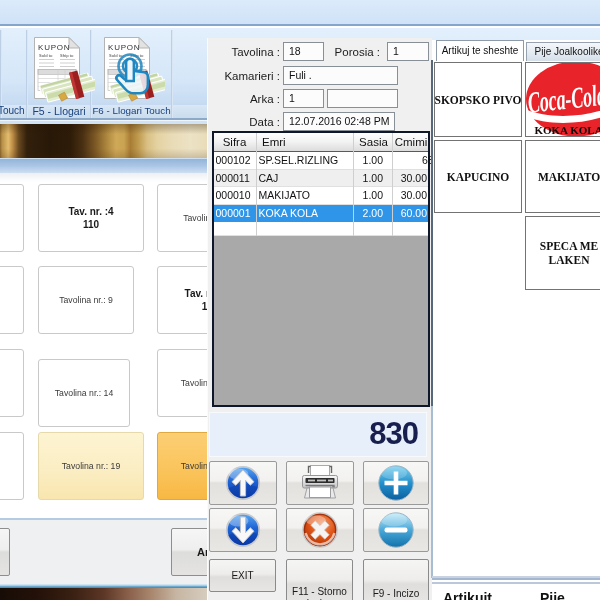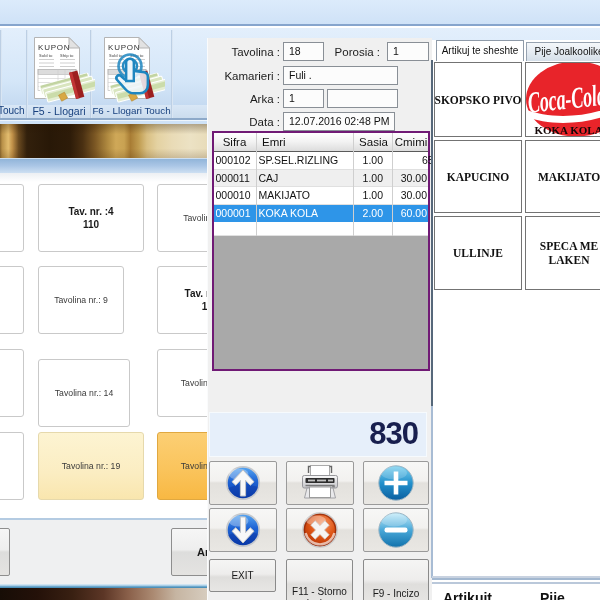--- a/index.html
+++ b/index.html
@@ -52,21 +52,21 @@
   background:linear-gradient(90deg,#170d06 0%,#241109 18%,#392012 35%,#5c3626 50%,#8a604a 62%,#ab8a72 74%,#c6b5a2 85%,#d6ccbe 100%); }
 
 
 .panel { left:207px; top:38px; width:225px; height:562px; background:#f0f0f0;
   border-left:1px solid #fafbfc; }
 .flabel { font-size:11.5px; color:#1c1c1c; text-align:right; white-space:nowrap; }
 .finput { background:#fcfcfc; border:1px solid #898f96; font-size:10.5px; color:#111;
   line-height:17px; padding-left:5px; white-space:nowrap; overflow:hidden; }
 
 
-.grid { left:212px; top:131px; width:218px; height:240px; border:2px solid #701a75; background:#a9a9a9; }
+.grid { left:212px; top:131px; width:218px; height:276px; border:2px solid #0f172a; background:#a9a9a9; }
 .ghead { position:absolute; left:0; top:0; width:100%; height:19px;
   background:linear-gradient(180deg,#ffffff 0%,#f2f2f2 50%,#dcdcdc 100%);
   border-bottom:1px solid #5a5a5a; }
 .gcell { position:absolute; font-size:10.5px; color:#111; line-height:17px; white-space:nowrap; overflow:hidden; }
 .ghead .gcell { font-size:11.5px; line-height:18px; }
 .grow { position:absolute; left:0; width:100%; height:17.5px; background:#fff; border-bottom:1px solid #e0e0e0; }
 .grow.alt { background:#efefef; }
 .grow.sel { background:#2e95e8; border-bottom-color:#2e95e8; }
 .grow.sel .gcell { color:#fff; }
 .gvline { position:absolute; top:0; width:1px; background:#cfcfcf; }
@@ -203,21 +203,21 @@
   <div class="abs photo"></div>
   <div class="abs bluestrip"></div>
   <div class="abs fadestrip"></div>
   <div class="abs leftwhite"></div>
 
   <div class="abs tavbtn" style="left:-82px; top:183.5px; width:106px; height:68px;"></div>
   <div class="abs tavbtn bold" style="left:38px; top:183.5px; width:106px; height:68px;">Tav. nr. :4<br>110</div>
   <div class="abs tavbtn" style="left:157px; top:183.5px; width:106px; height:68px;">Tavolina nr.: 5</div>
 
   <div class="abs tavbtn" style="left:-82px; top:266px; width:106px; height:68px;"></div>
-  <div class="abs tavbtn" style="left:38px; top:266px; width:86px; height:68px;">Tavolina nr.: 9</div>
+  <div class="abs tavbtn" style="left:38px; top:266px; width:96px; height:68px;">Tavolina nr.: 9</div>
   <div class="abs tavbtn bold" style="left:157px; top:266px; width:106px; height:68px;">Tav. nr. :12<br>130</div>
 
   <div class="abs tavbtn" style="left:-82px; top:348.5px; width:106px; height:68px;"></div>
   <div class="abs tavbtn" style="left:38px; top:359px; width:92px; height:68px;">Tavolina nr.: 14</div>
   <div class="abs tavbtn" style="left:157px; top:348.5px; width:106px; height:68px;">Tavolina nr.: 15</div>
 
   <div class="abs tavbtn" style="left:-82px; top:432px; width:106px; height:68px;"></div>
   <div class="abs tavbtn yellow" style="left:38px; top:432px; width:106px; height:68px;">Tavolina nr.: 19</div>
   <div class="abs tavbtn orange" style="left:157px; top:432px; width:106px; height:68px;">Tavolina nr.: 20</div>
 
@@ -381,19 +381,18 @@
   <div class="abs prodbtn" style="left:525px; top:62px; width:88px; height:75px; position:absolute;" id="cola">
     <svg width="88" height="75" viewBox="0 0 88 75" style="position:absolute; left:0; top:0;">
       <ellipse cx="50" cy="36" rx="50" ry="37.5" fill="#e8242a"></ellipse>
       <path d="M-2 46 C 20 56, 65 56, 92 40 L 92 47 C 65 63, 20 63, -2 53 Z" fill="#ffffff"></path>
       <text x="2" y="45" font-size="30" font-style="italic" font-weight="bold" fill="#ffffff" font-family="Liberation Serif" textLength="78" lengthAdjust="spacingAndGlyphs" transform="rotate(-6 48 38)">Coca-Cola</text>
       <text x="42.5" y="70.5" font-size="11" font-weight="bold" fill="#140808" font-family="Liberation Serif" text-anchor="middle">KOKA KOLA</text>
     </svg>
   </div>
   <div class="abs prodbtn" style="left:434px; top:140px; width:88px; height:73px;">KAPUCINO</div>
   <div class="abs prodbtn" style="left:525px; top:140px; width:88px; height:73px;">MAKIJATO</div>
-  <div class="abs prodbtn" style="left:434px; top:216px; width:88px; height:74px;">ULLINJE</div>
   <div class="abs prodbtn" style="left:525px; top:216px; width:88px; height:74px;">SPECA ME<br>LAKEN</div>
 
   <div class="abs rline"></div>
   <div class="abs rbottext" style="left:443px; top:589.5px;">Artikujt</div>
   <div class="abs rbottext" style="left:540px; top:589.5px;">Pije</div>
 </div>
 
 </body></html>

